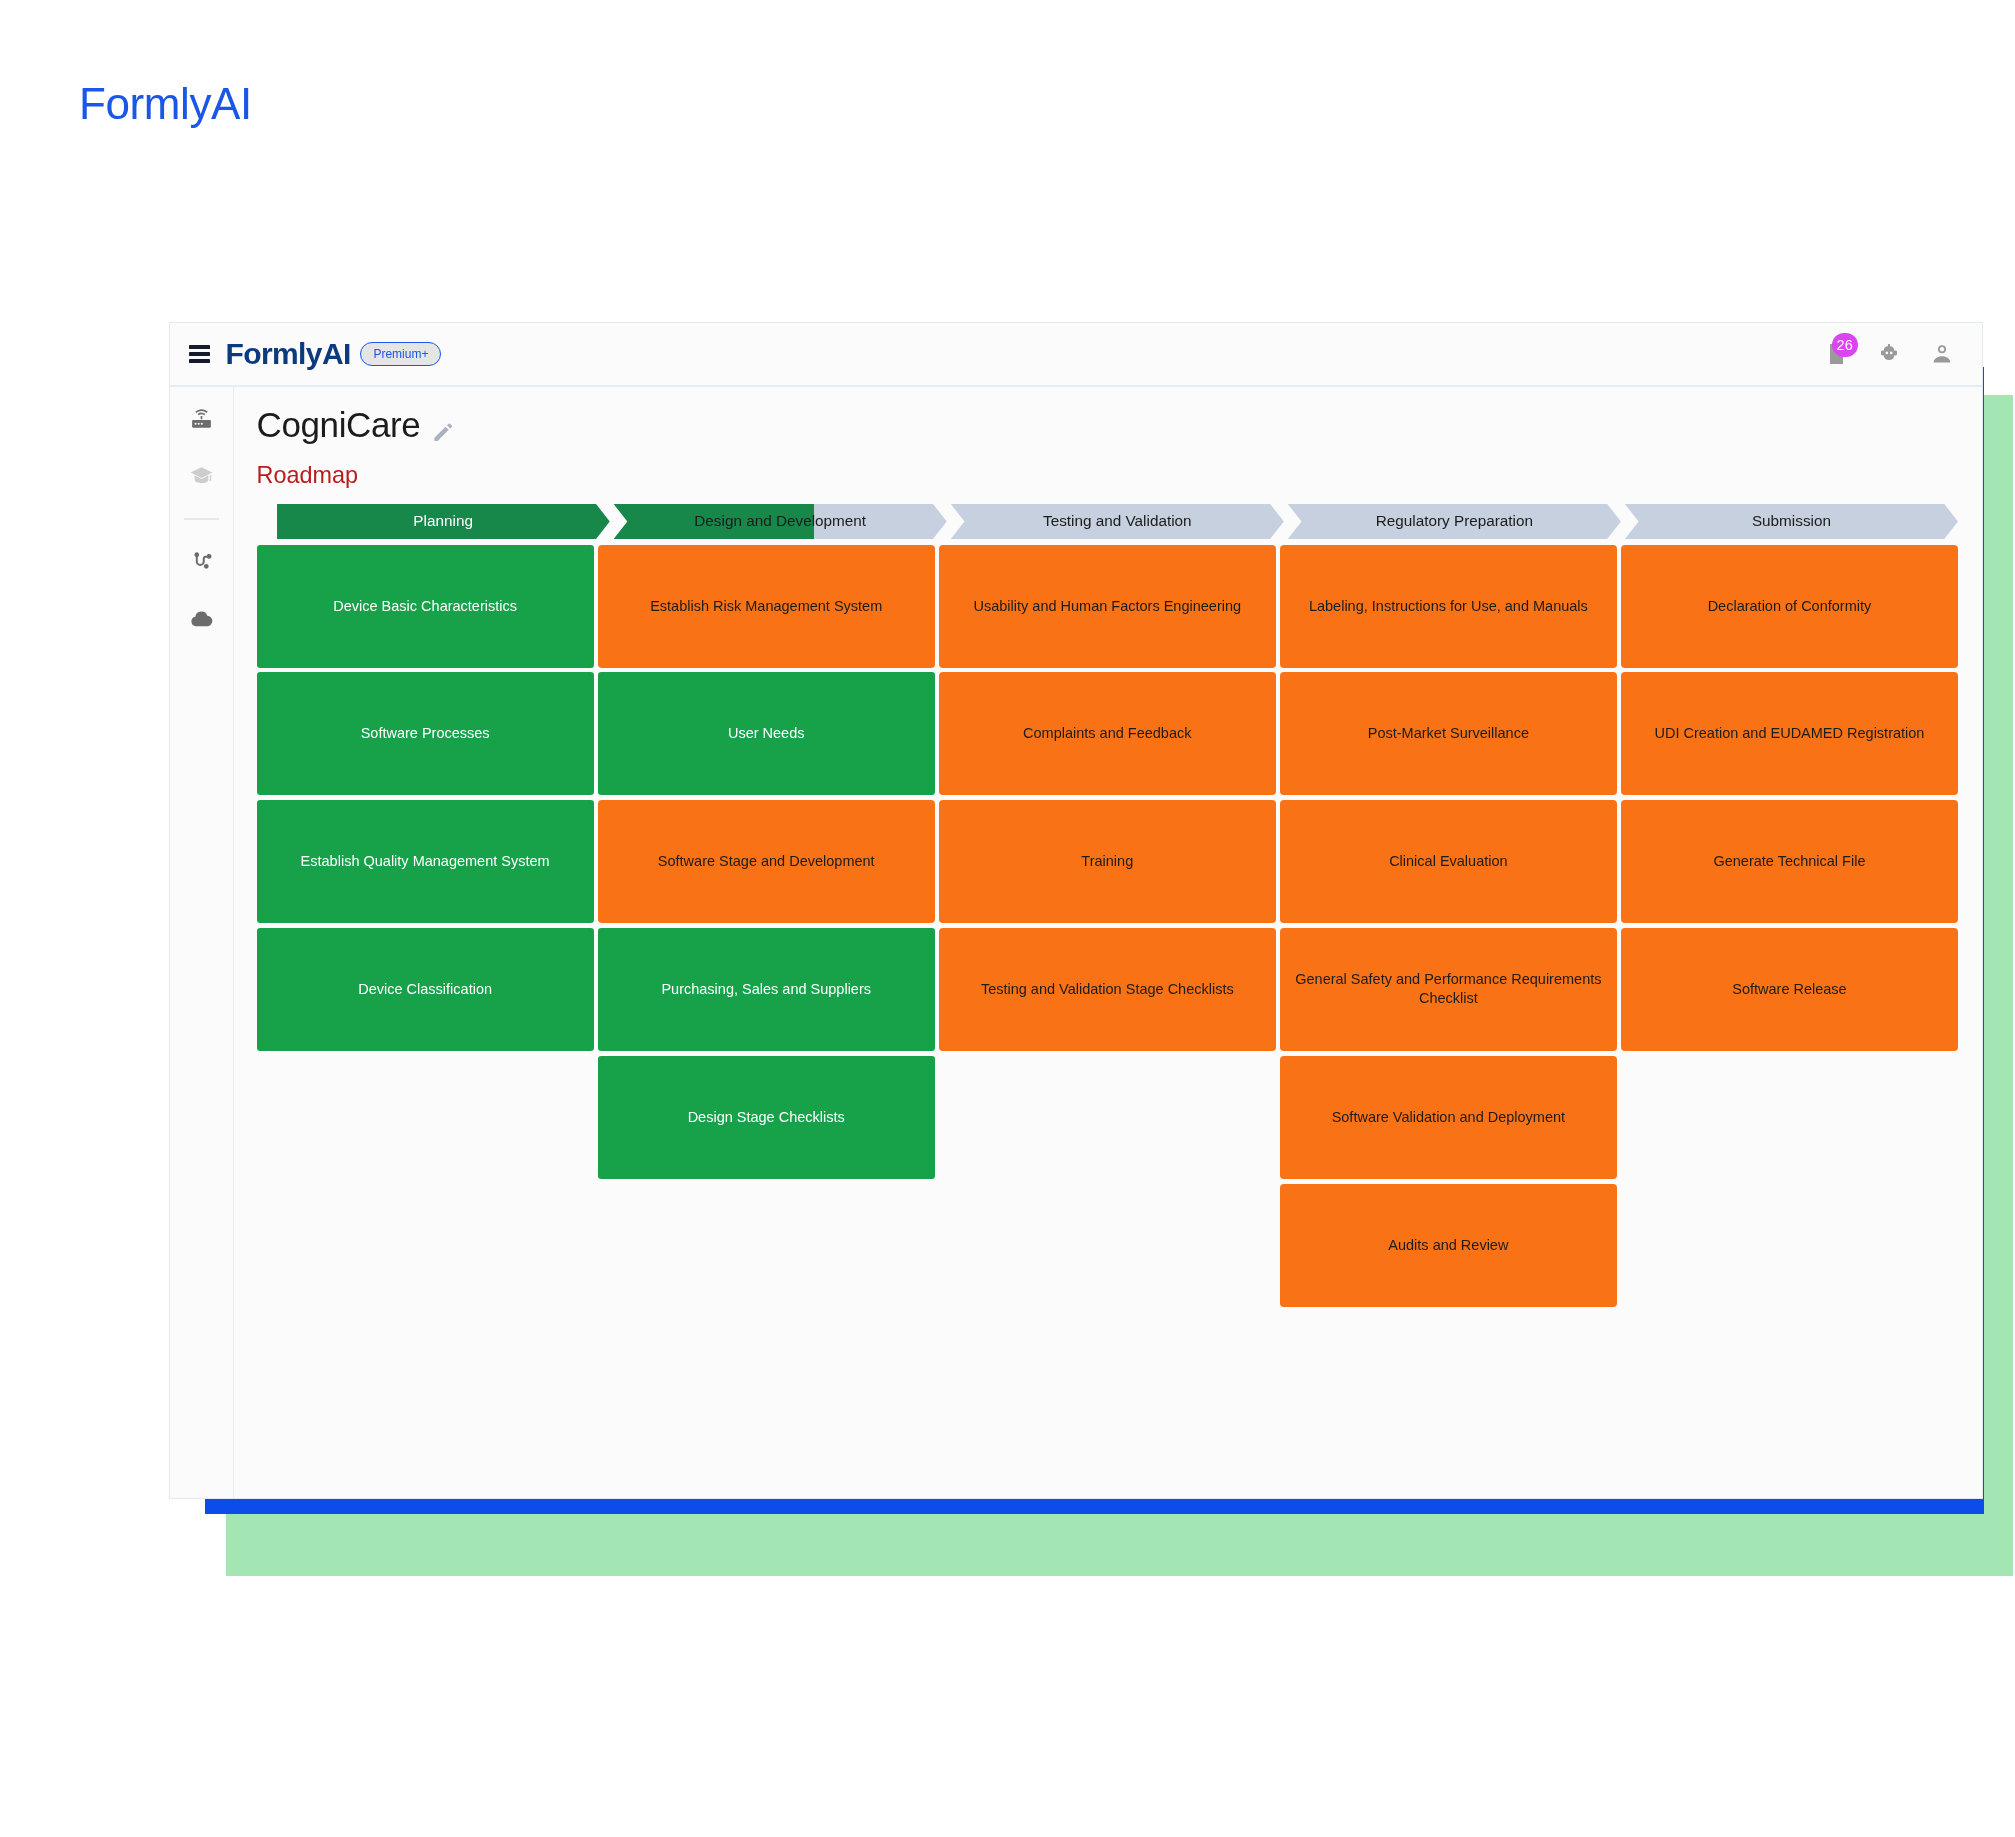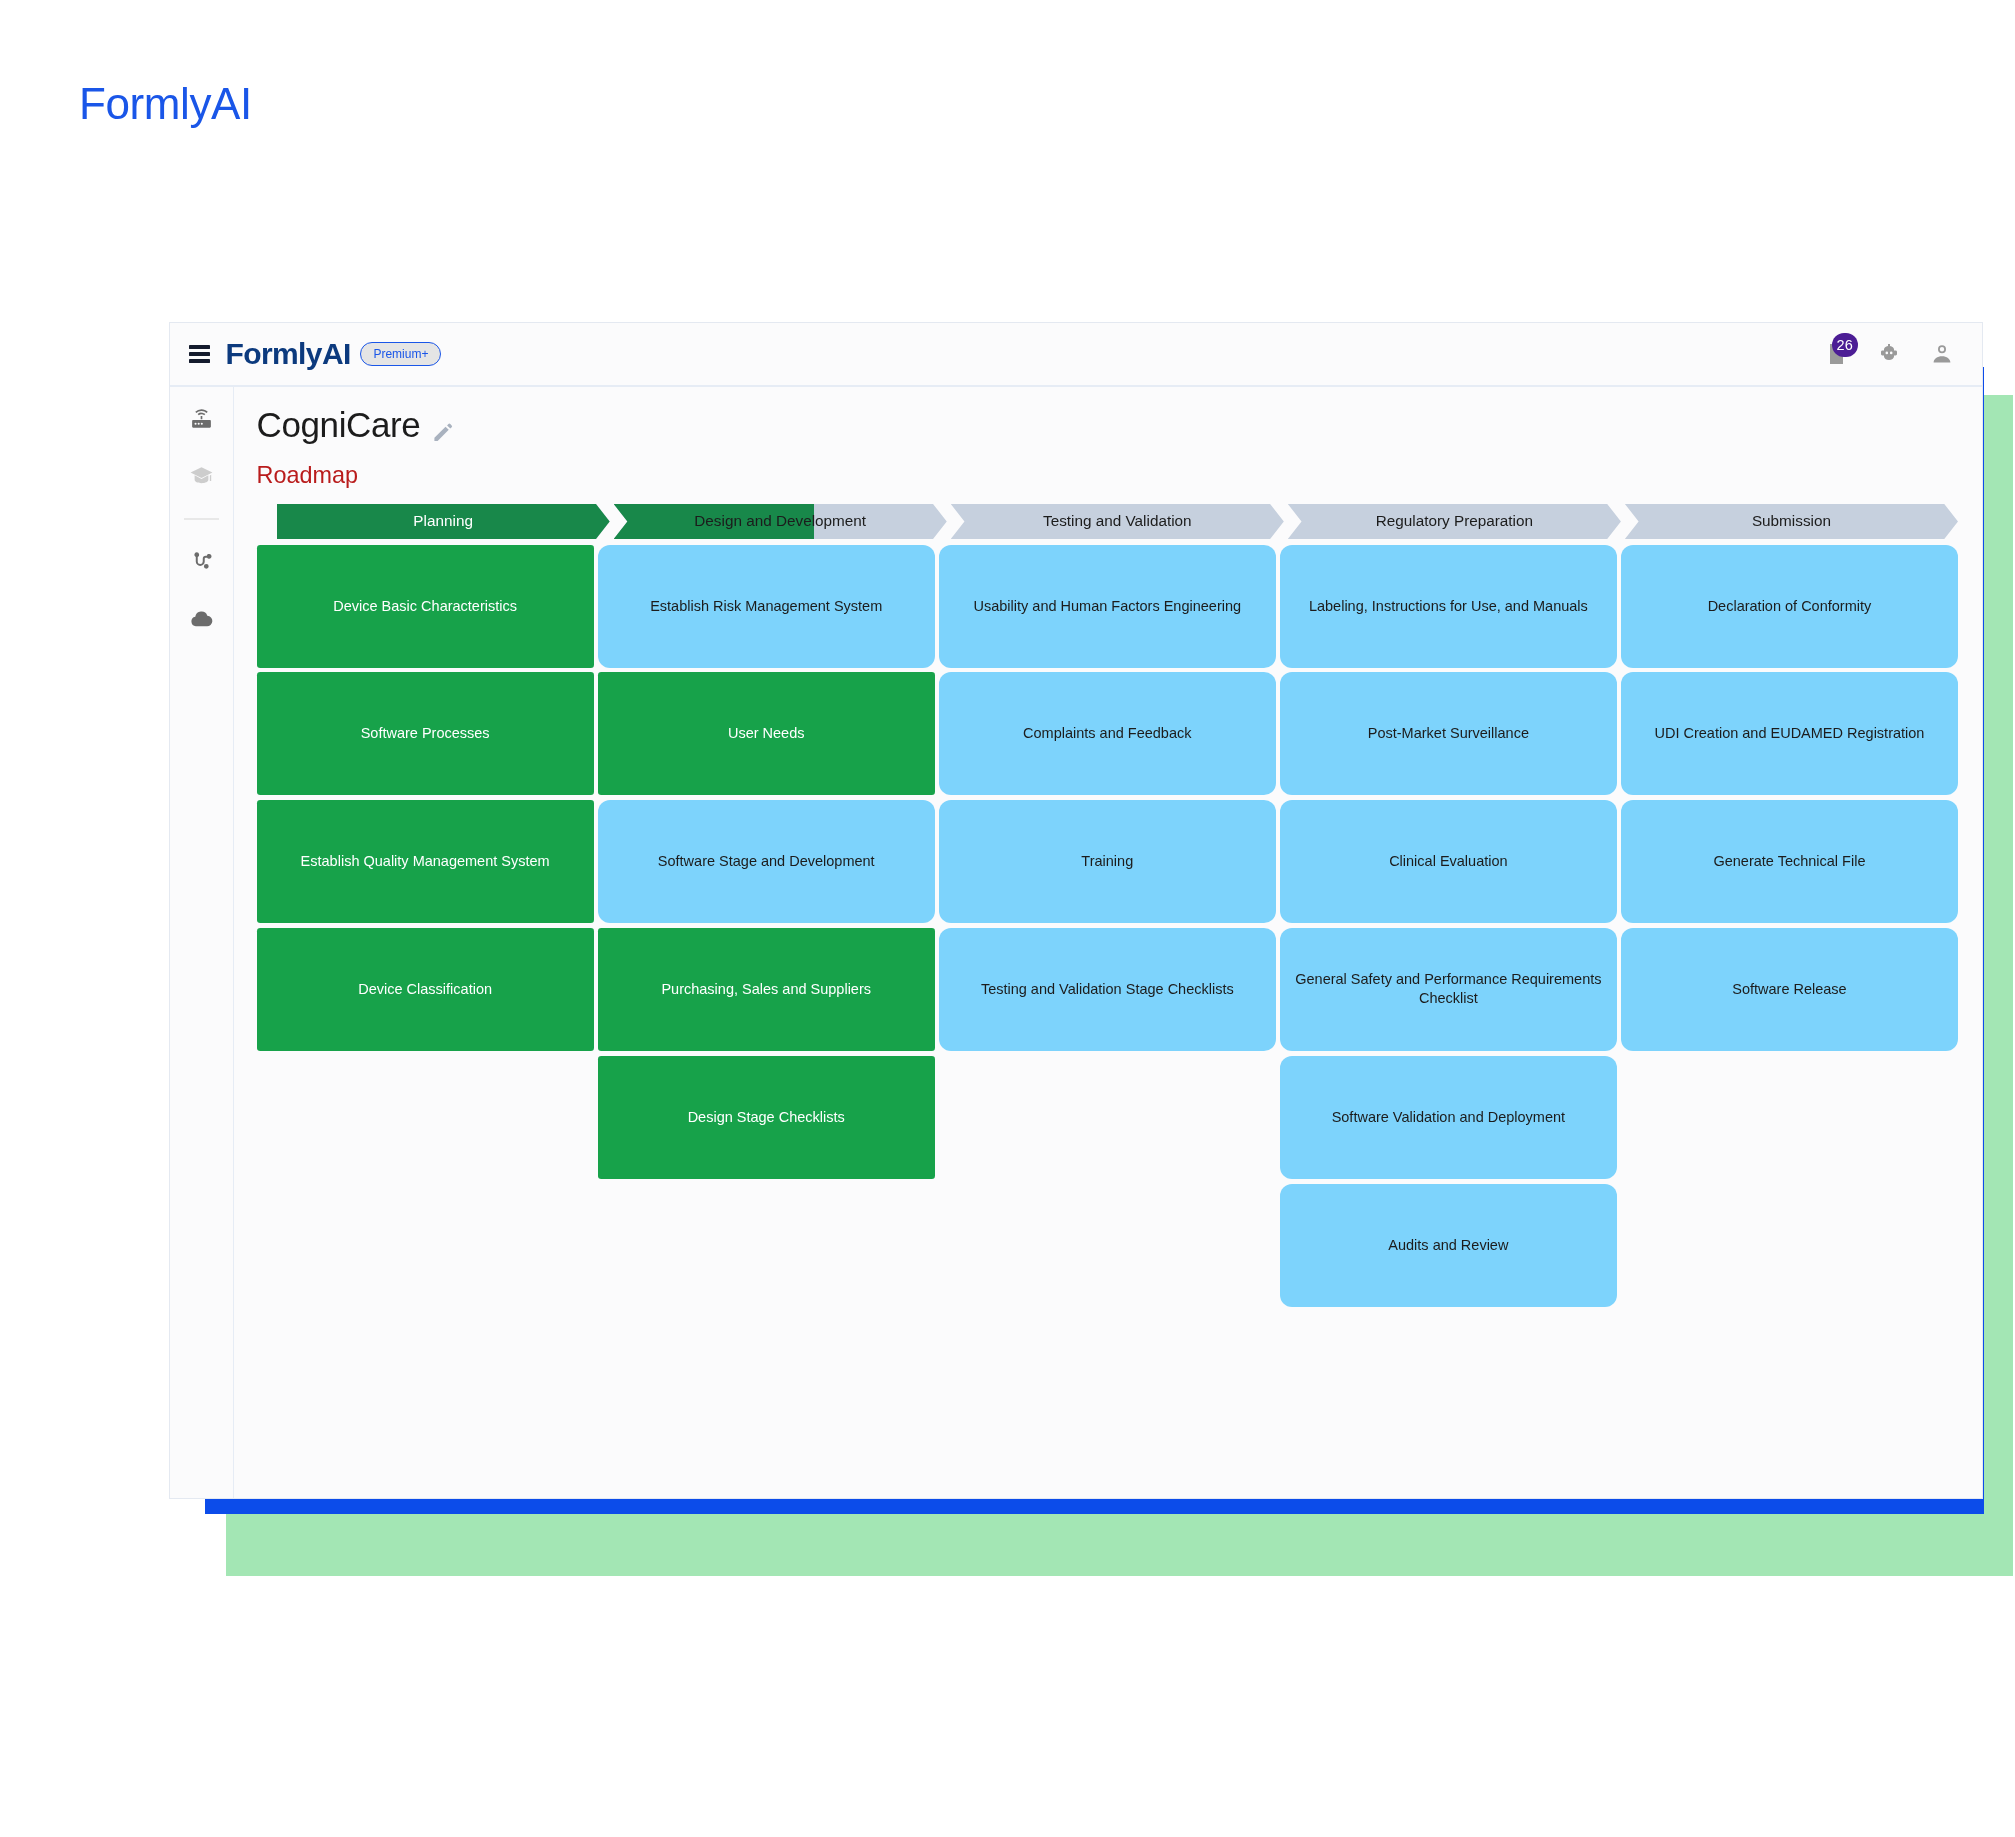--- a/index.html
+++ b/index.html
@@ -96,21 +96,21 @@
     display: flex; align-items: center; justify-content: center;
     cursor: pointer;
   }
   .tb-icon svg { width: 24px; height: 24px; fill: #9a9a9a; }
   .tb-badge {
     position: absolute;
     top: -6.4px; left: 10.5px;
     min-width: 25px; height: 23.4px;
     padding: 0 4.8px;
     border-radius: 403px;
-    background: #4c1d95;
+    background: #d946ef;
     color: #fff;
     font-size: 14.5px;
     font-weight: 500;
     display: flex; align-items: center; justify-content: center;
     line-height: 1;
   }
 
   .app-body { flex: 1 1 auto; display: flex; min-height: 0; }
 
   
@@ -213,23 +213,23 @@
   }
   .board-col {
     flex: 1 1 0;
     min-width: 0;
     display: flex;
     flex-direction: column;
     gap: 4.8px;
   }
   .task-card {
     height: 123px;
-    background: #7dd3fc;
+    background: #f97316;
     color: #1c1c1c;
-    border-radius: 12px;
+    border-radius: 4px;
     display: flex;
     align-items: center;
     justify-content: center;
     text-align: center;
     padding: 5.6px 13.7px;
     font-size: 14.5px;
     font-weight: 400;
     line-height: 1.32;
     cursor: pointer;
   }

